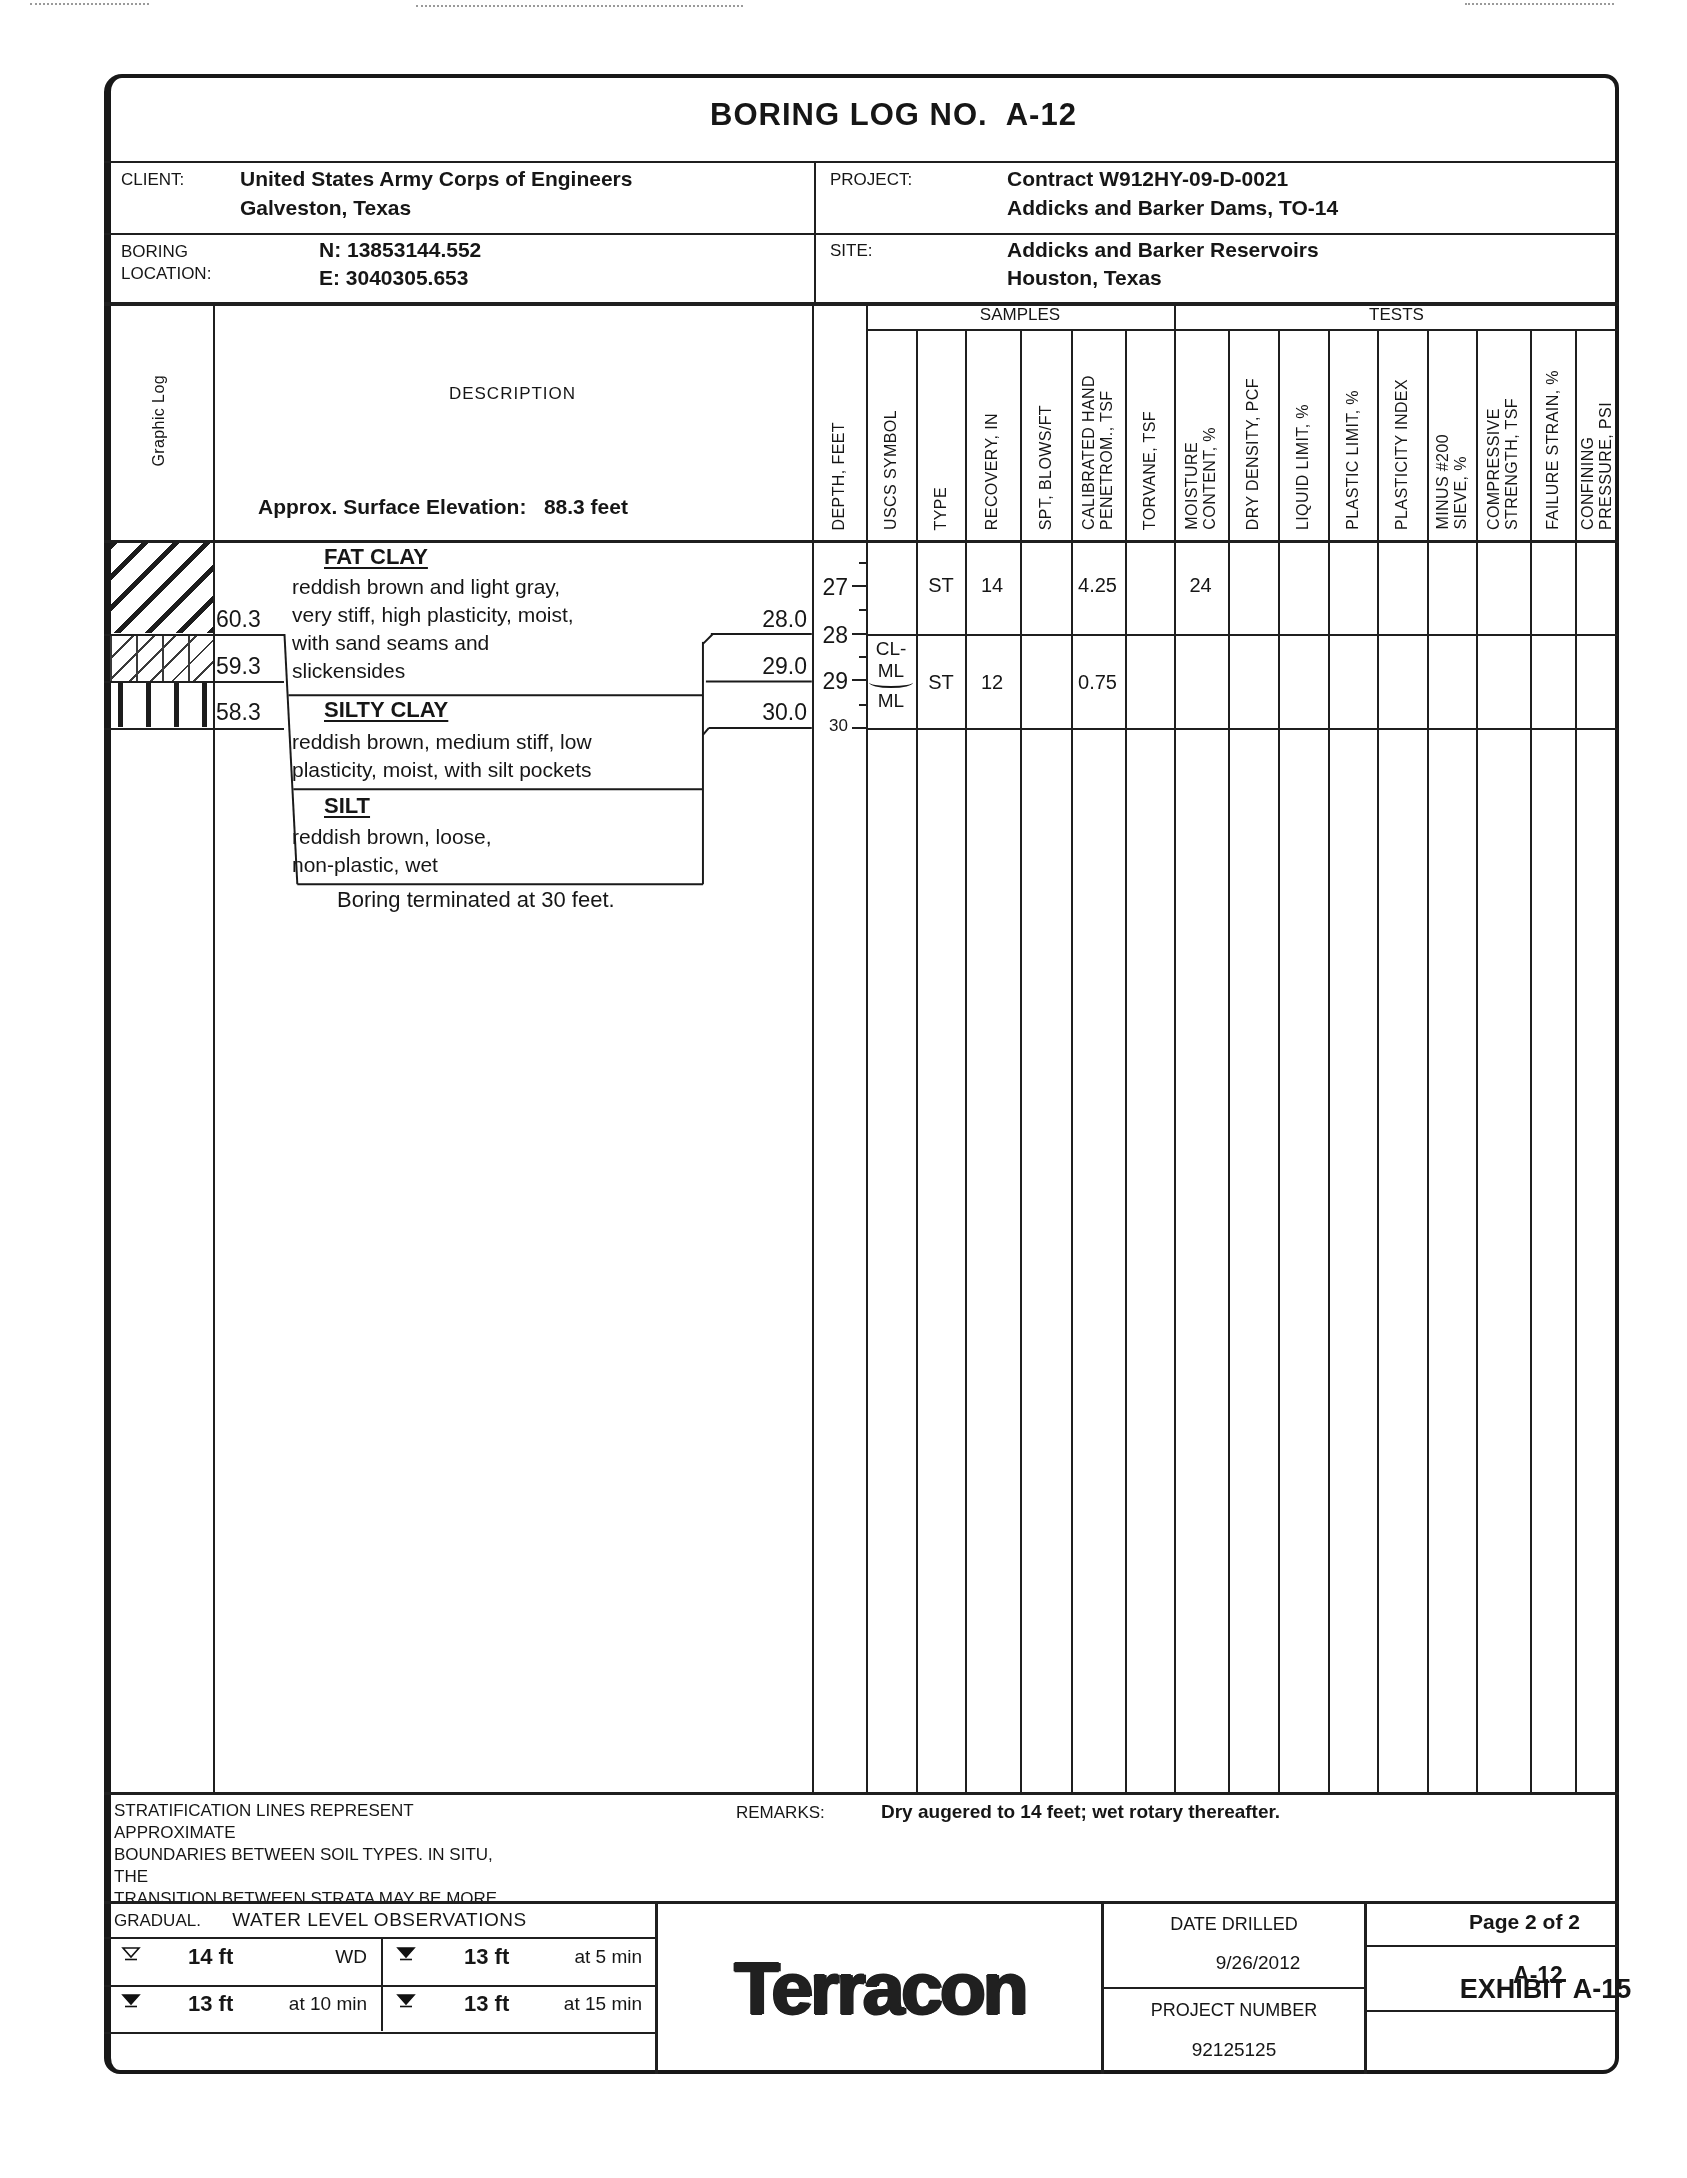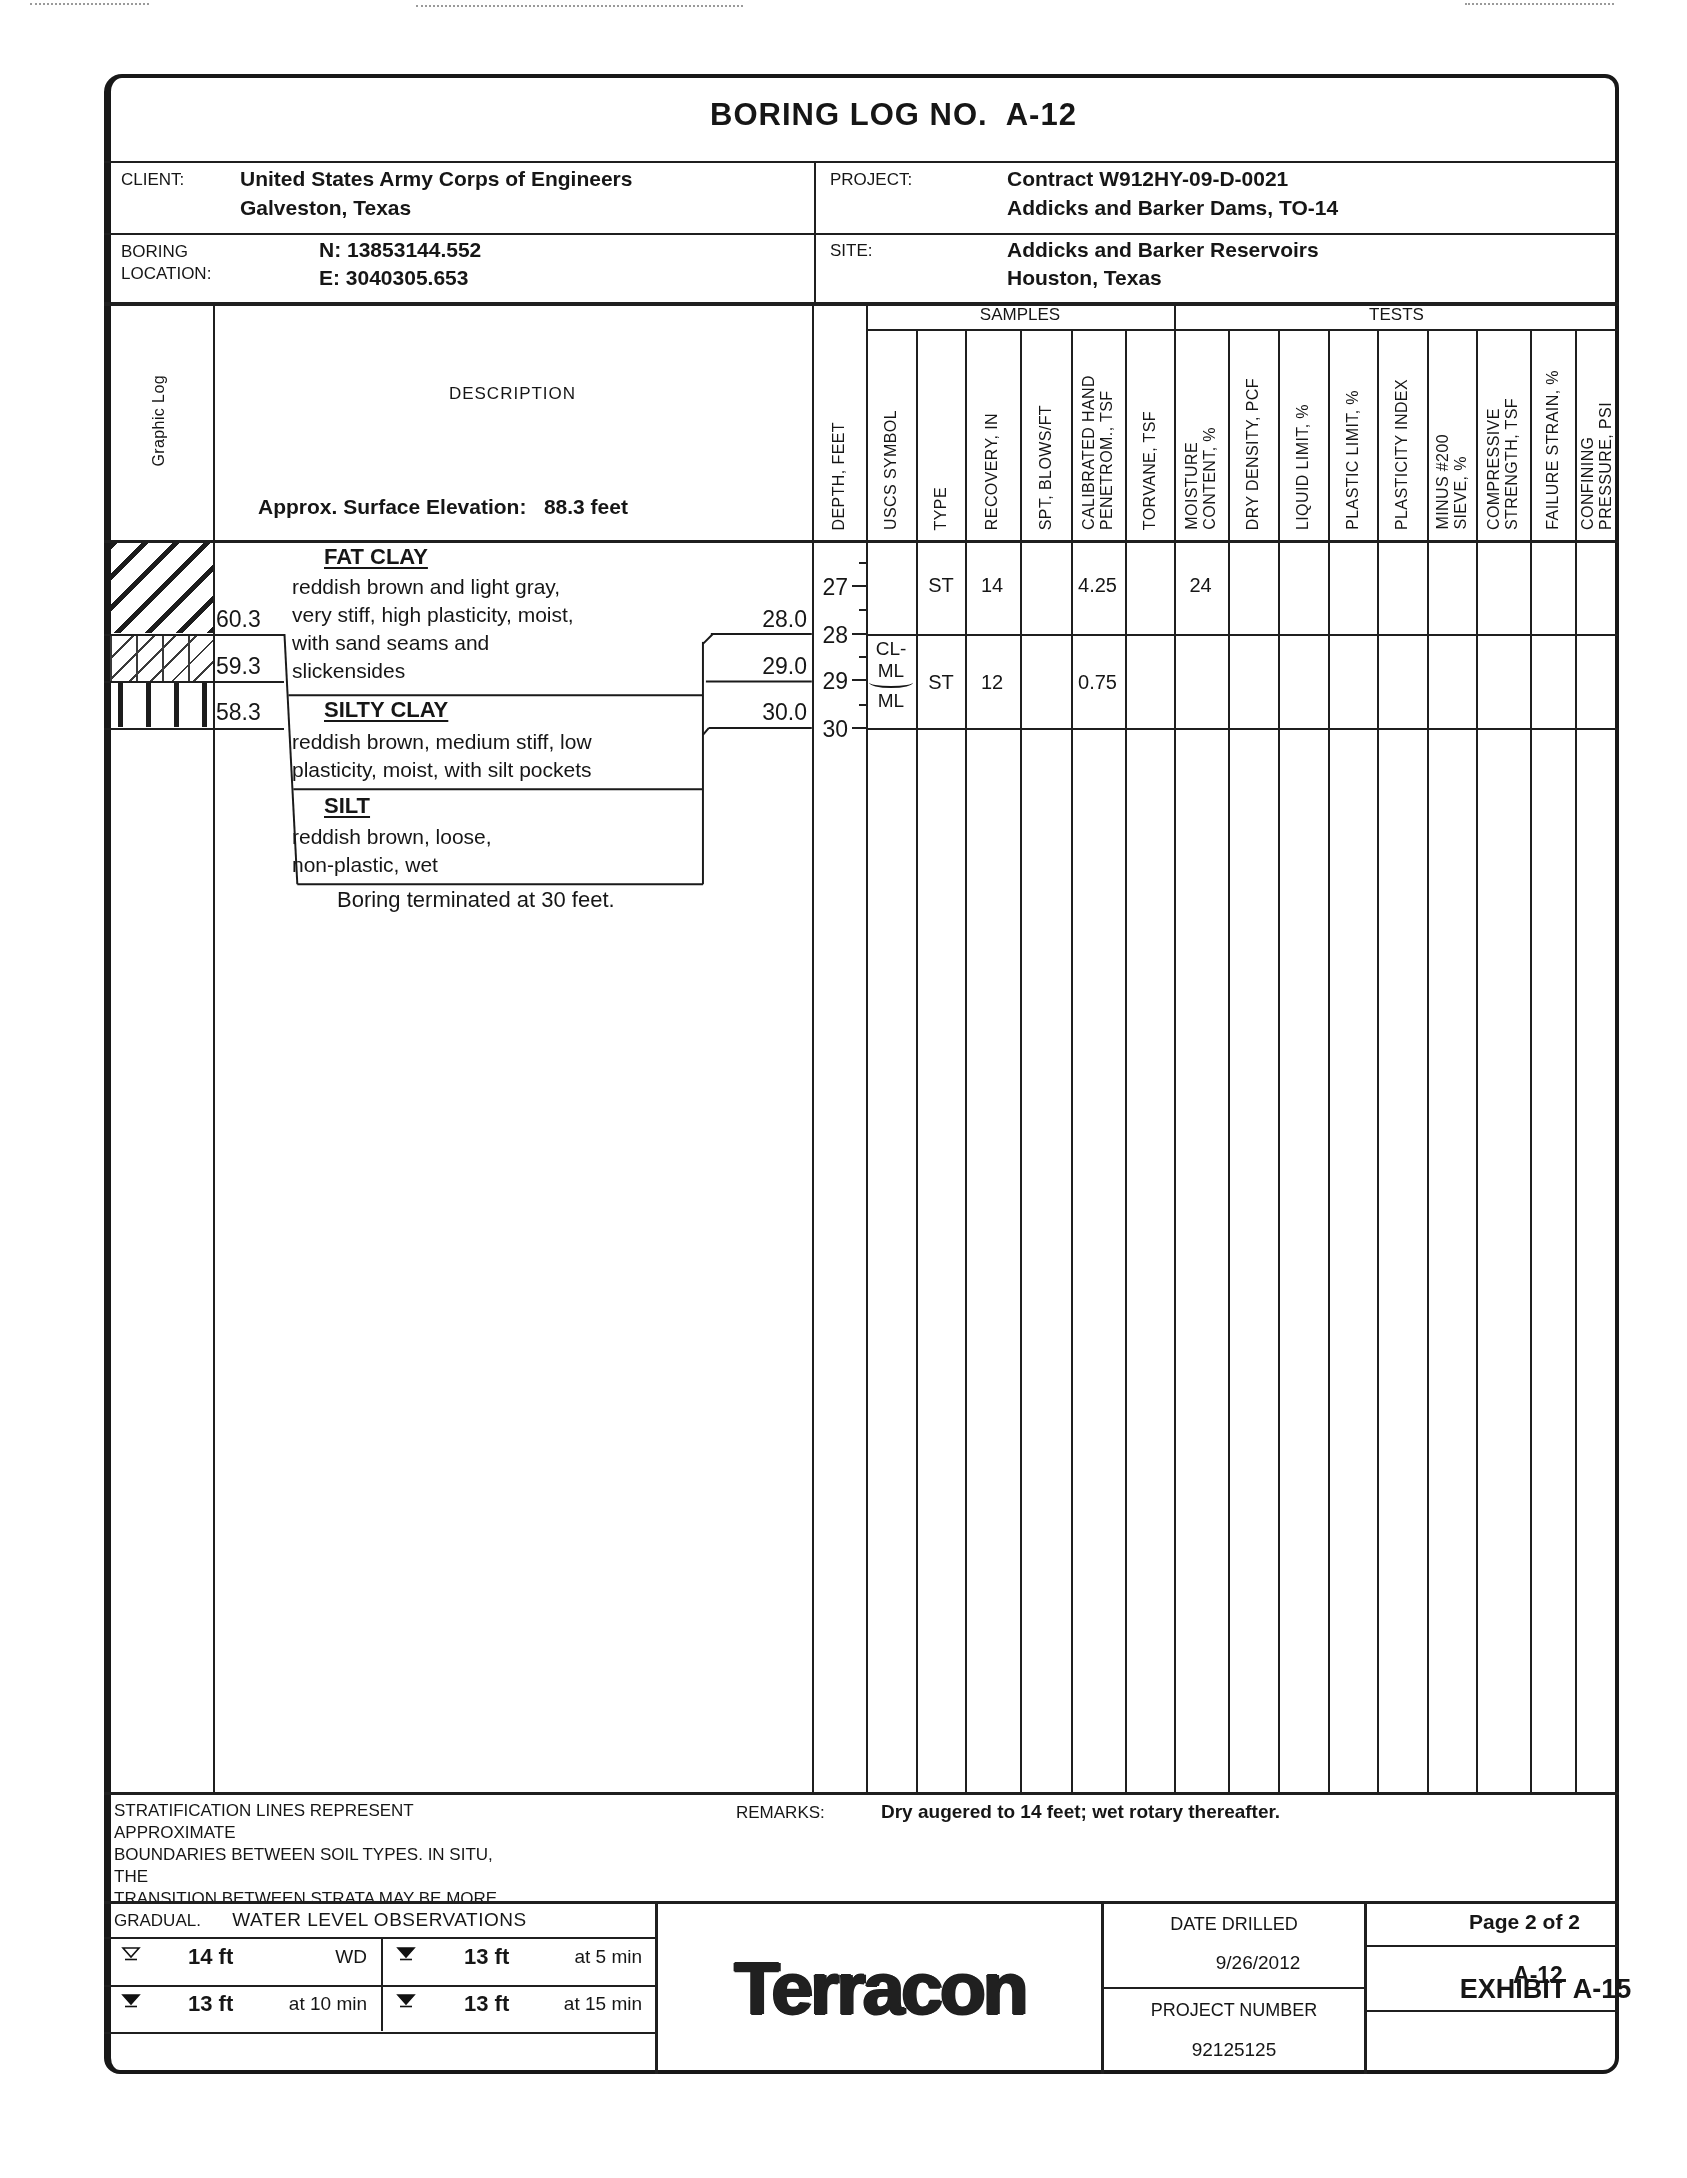--- a/index.html
+++ b/index.html
@@ -181,21 +181,21 @@
   <div class="t prl" style="left:292px;top:728px;font-size:21px;line-height:28px;">reddish brown, medium stiff, low
 plasticity, moist, with silt pockets</div>
   <div class="t b ul" style="left:292px;top:793px;font-size:22px;">SILT</div>
   <div class="t prl" style="left:292px;top:823px;font-size:21px;line-height:28px;">reddish brown, loose,
 non-plastic, wet</div>
   <div class="t" style="left:337px;top:887px;font-size:22px;">Boring terminated at 30 feet.</div>
 
   <div class="t r" style="left:810px;top:574px;width:38px;font-size:23px;">27</div>
   <div class="t r" style="left:810px;top:622px;width:38px;font-size:23px;">28</div>
   <div class="t r" style="left:810px;top:668px;width:38px;font-size:23px;">29</div>
-  <div class="t r" style="left:810px;top:716px;width:38px;font-size:23px;">30</div>
+  <div class="t r" style="left:810px;top:716px;width:38px;font-size:17px;">30</div>
   <div class="tick" style="left:852px;top:585px;width:14px;height:2px;"></div>
   <div class="tick" style="left:852px;top:633px;width:14px;height:2px;"></div>
   <div class="tick" style="left:852px;top:679px;width:14px;height:2px;"></div>
   <div class="tick" style="left:852px;top:727px;width:14px;height:2px;"></div>
   <div class="tick" style="left:859px;top:562px;width:7px;height:2px;"></div>
   <div class="tick" style="left:859px;top:609px;width:7px;height:2px;"></div>
   <div class="tick" style="left:859px;top:656px;width:7px;height:2px;"></div>
   <div class="tick" style="left:859px;top:704px;width:7px;height:2px;"></div>
 
   <div class="hl" style="left:866px;top:634px;width:752px;height:2px;"></div>

